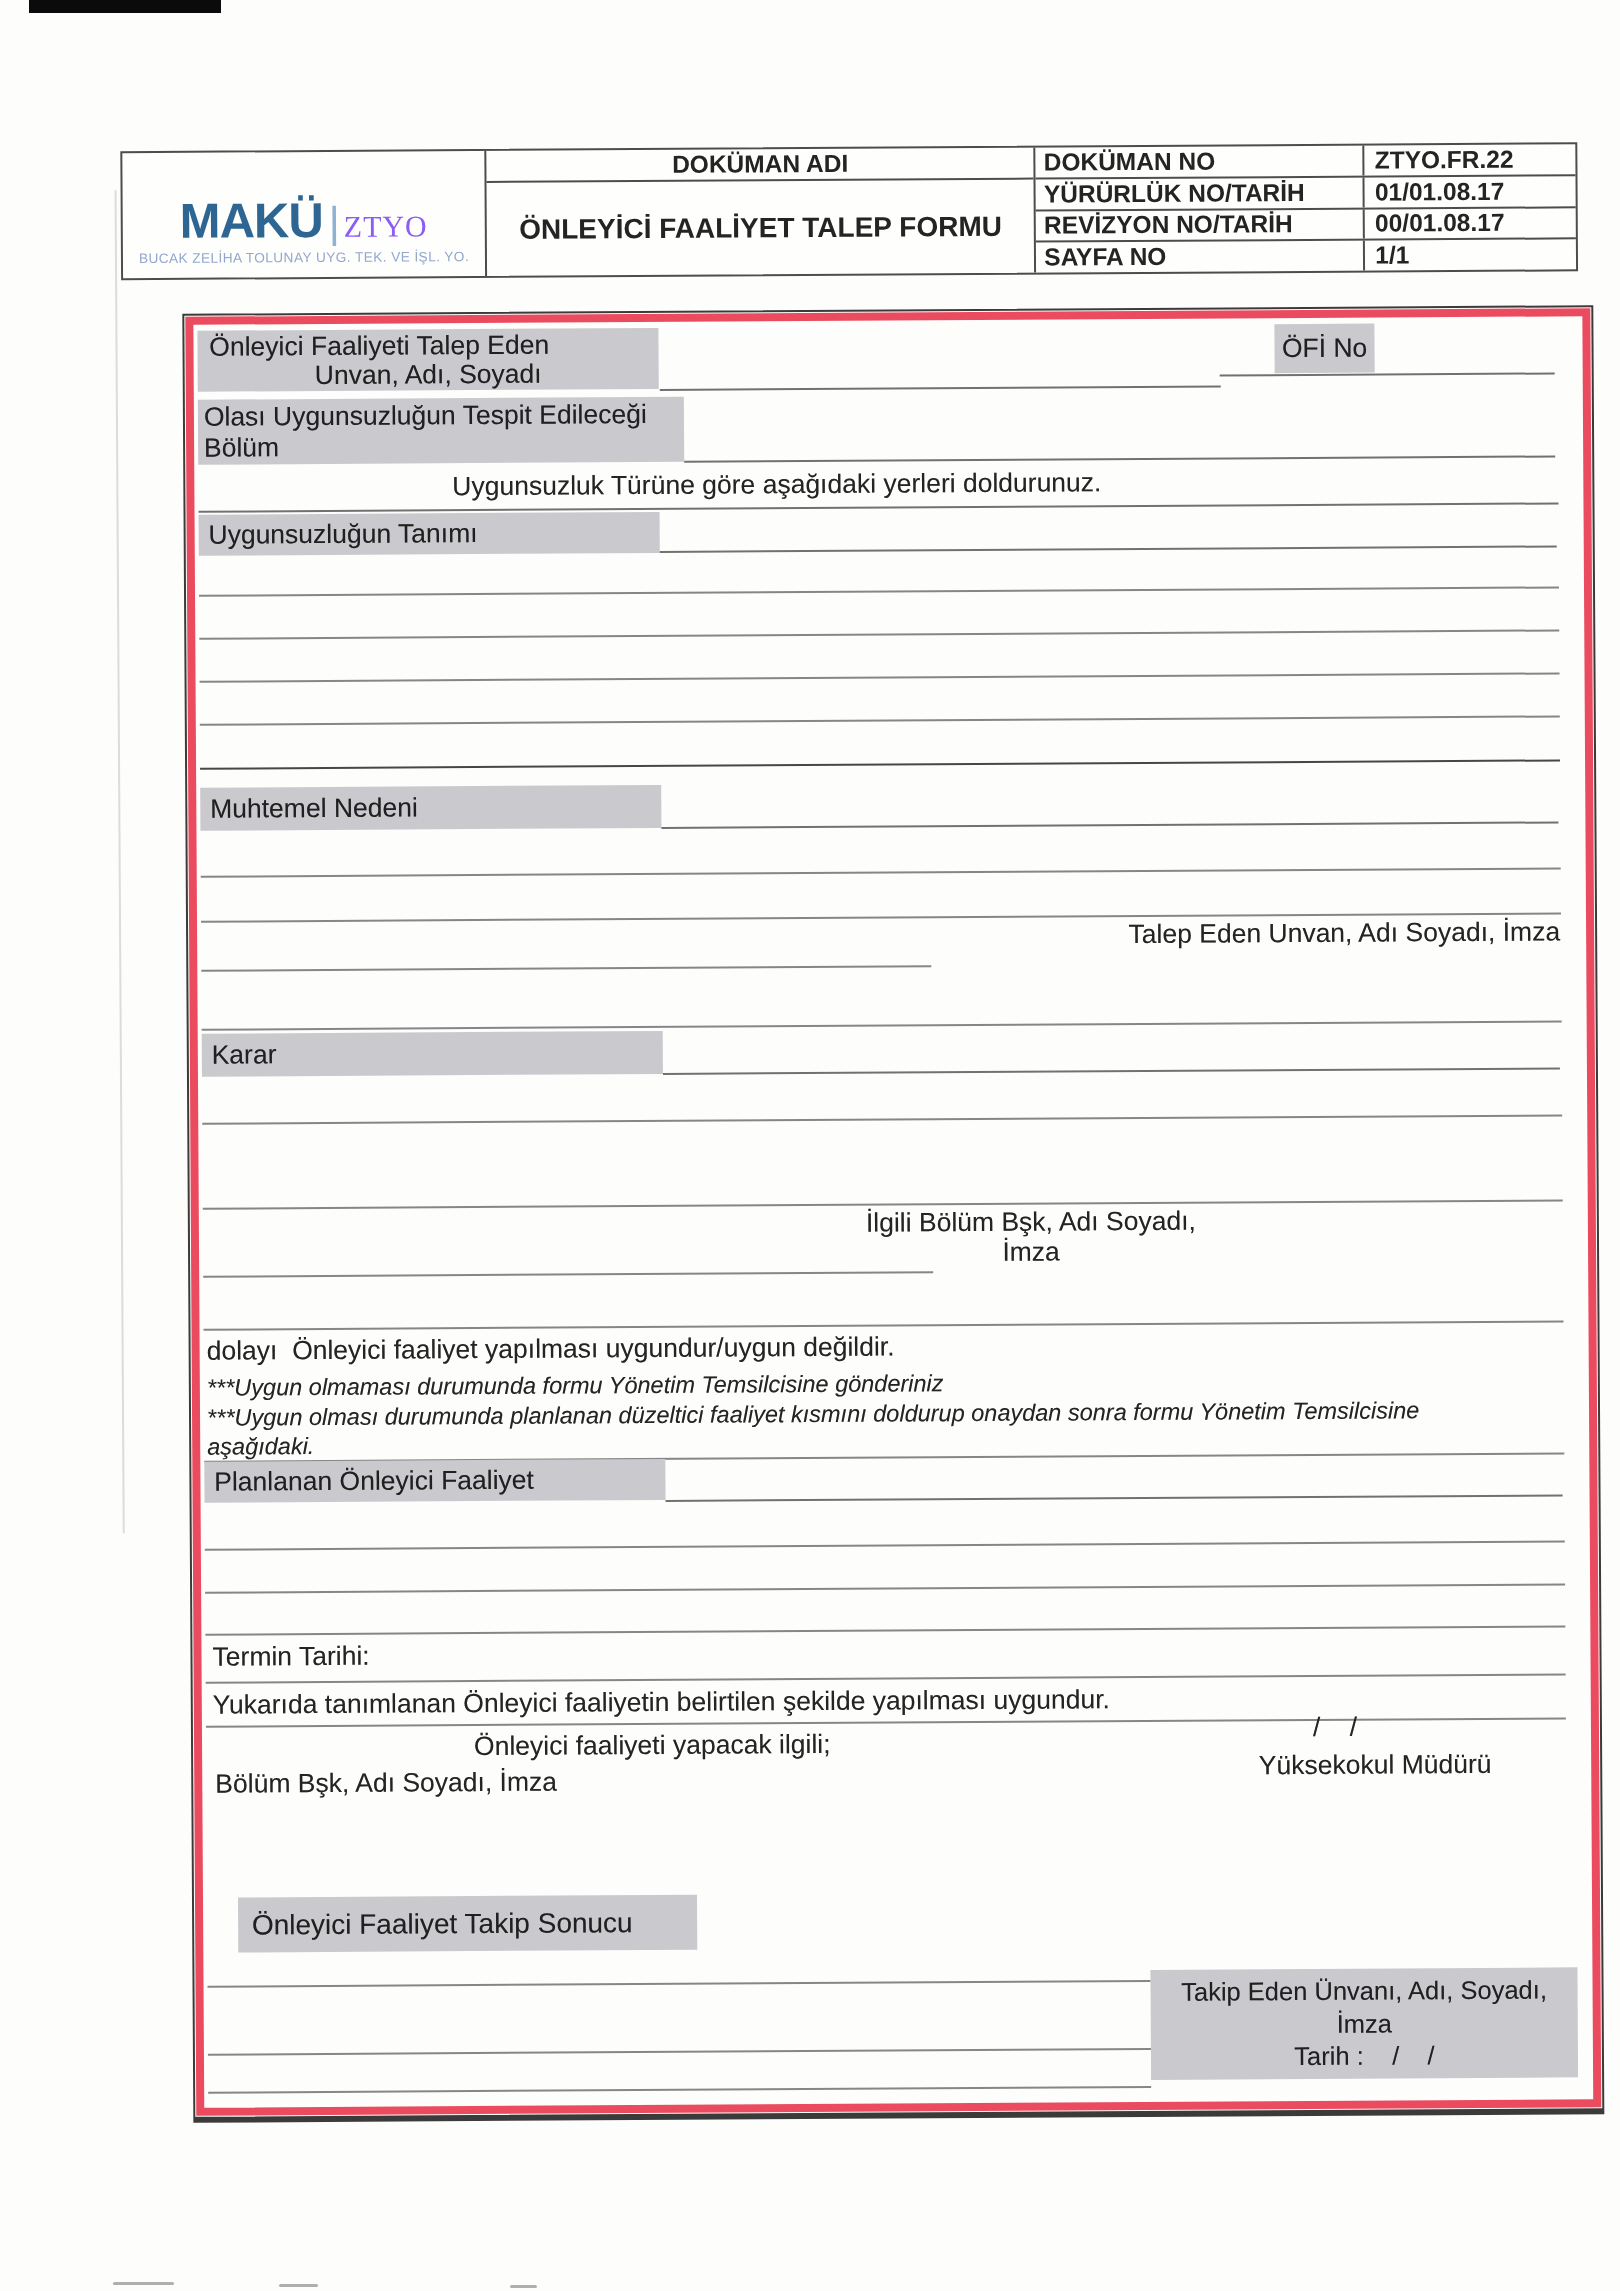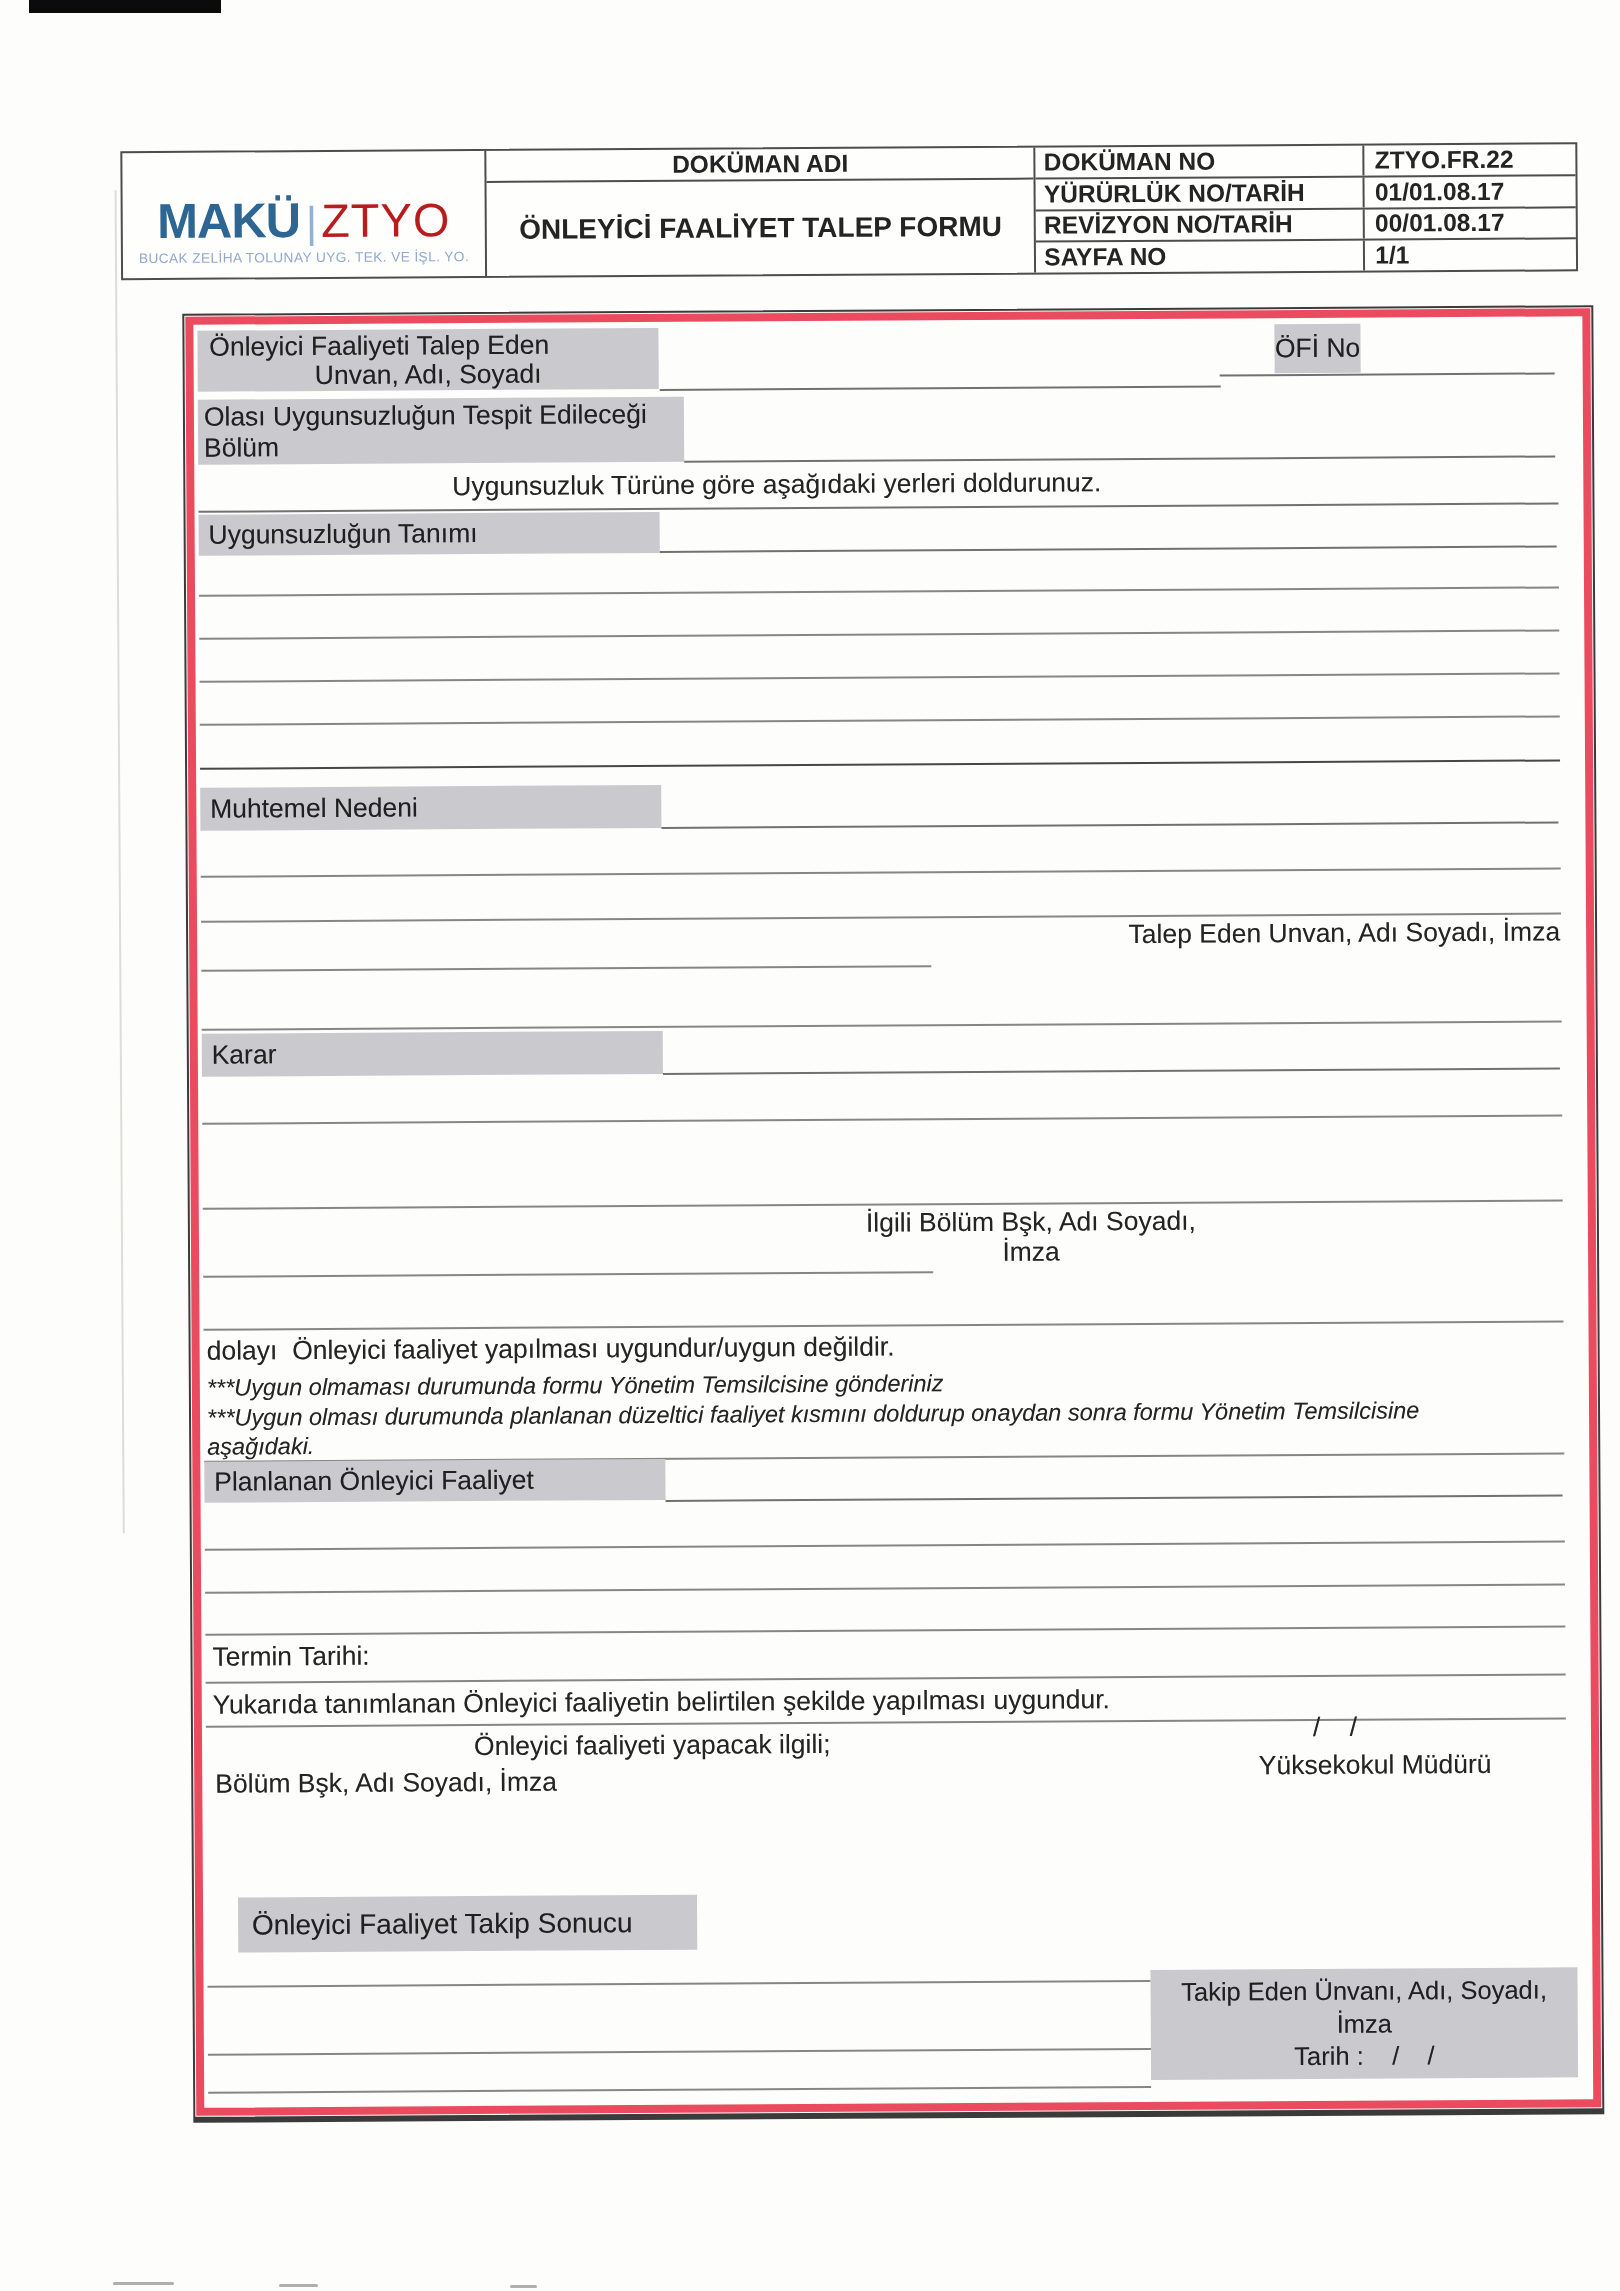--- a/index.html
+++ b/index.html
@@ -13,21 +13,21 @@
   .line.dark{border-top:2.9px solid #474747;}
   .line.soft{border-top-color:#868686;}
   
   .hdr{position:absolute;left:125px;top:147px;width:1457px;height:129px;
        border:2.9px solid #4d4d4d;box-sizing:border-box;display:flex;background:#fefefd;}
   .hdr .logo-cell{width:365px;border-right:2px solid #4d4d4d;box-sizing:border-box;
        display:flex;flex-direction:column;align-items:center;justify-content:center;}
   .logo-row{display:flex;align-items:baseline;line-height:1;}
   .logo-primary{font-size:49px;font-weight:800;color:#2d6693;letter-spacing:-1px;margin-top:32px;}
   .logo-div{font-size:43px;font-weight:300;color:#8fb2d2;margin:0 3.9px 0 5.9px;}
-  .logo-secondary{font-size:47px;font-weight:500;color:#b91c1c;letter-spacing:1px;}
+  .logo-secondary{font-size:30px;font-weight:500;color:#8b5cf6;letter-spacing:1px;font-family:Liberation Serif, serif;}
   .logo-sub{font-size:13.7px;font-weight:500;color:#93a8ce;letter-spacing:0.4px;margin-top:5.9px;white-space:nowrap;}
   .hdr .mid-cell{width:549px;box-sizing:border-box;display:flex;flex-direction:column;}
   .mid-top{height:32px;border-bottom:2px solid #4d4d4d;box-sizing:border-box;display:flex;
        align-items:center;justify-content:center;font-weight:bold;font-size:24.5px;}
   .mid-title{flex:1;display:flex;align-items:center;justify-content:center;font-weight:bold;font-size:28px;}
   .hdr .meta{width:543px;border-left:2px solid #4d4d4d;box-sizing:border-box;display:flex;flex-direction:column;}
   .meta-row{flex:1;display:flex;box-sizing:border-box;border-bottom:2px solid #4d4d4d;}
   .meta-row:last-child{border-bottom:none;}
   .meta-label{width:329px;box-sizing:border-box;border-right:2px solid #4d4d4d;display:flex;
        align-items:center;padding-left:7.8px;font-weight:bold;font-size:24.5px;}
@@ -94,21 +94,21 @@
 
     <div class="frame-outer">
       <div class="frame-red"></div>
     </div>
 
     <div class="hl" style="left:201px;top:327px;width:461px;height:61px;font-size:26.5px;line-height:29px;padding-top:2px;box-sizing:border-box;">
       <div style="padding-left:11.8px;">Önleyici Faaliyeti Talep Eden</div>
       <div class="center">Unvan, Adı, Soyadı</div>
     </div>
     <div class="line" style="left:663px;top:388px;width:561px;"></div>
-    <div class="hl center" style="left:1278px;top:327px;width:86px;height:49px;font-size:26.5px;line-height:49px;text-align:center;">ÖFİ No</div>
+    <div class="hl center" style="left:1278px;top:327px;width:100px;height:49px;font-size:26.5px;line-height:49px;text-align:center;">ÖFİ No</div>
     <div class="line" style="left:1223px;top:377px;width:335px;"></div>
 
     <div class="hl" style="left:201px;top:396px;width:486px;height:65px;font-size:26.5px;line-height:31px;padding:2px 0 0 5.9px;box-sizing:border-box;white-space:nowrap;">
       <div>Olası Uygunsuzluğun Tespit Edileceği</div>
       <div>Bölüm</div>
     </div>
     <div class="line" style="left:687px;top:460px;width:871px;"></div>
 
     <div class="txt center" style="left:201px;top:469px;width:1157px;font-size:26.5px;">Uygunsuzluk Türüne göre aşağıdaki yerleri doldurunuz.</div>
     <div class="line" style="left:201px;top:507px;width:1360px;"></div>

